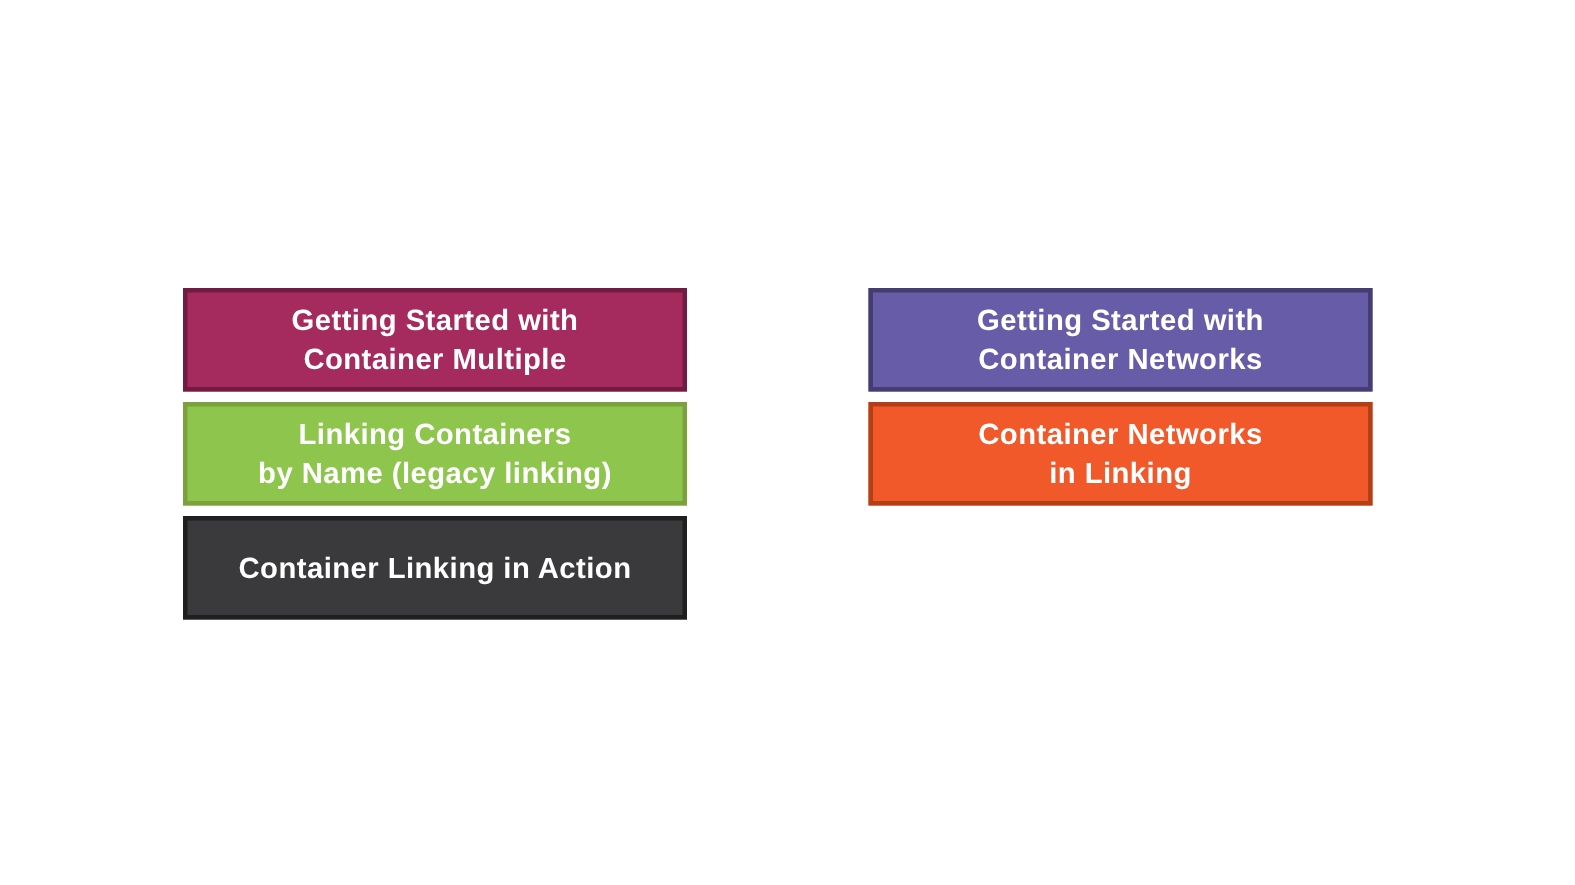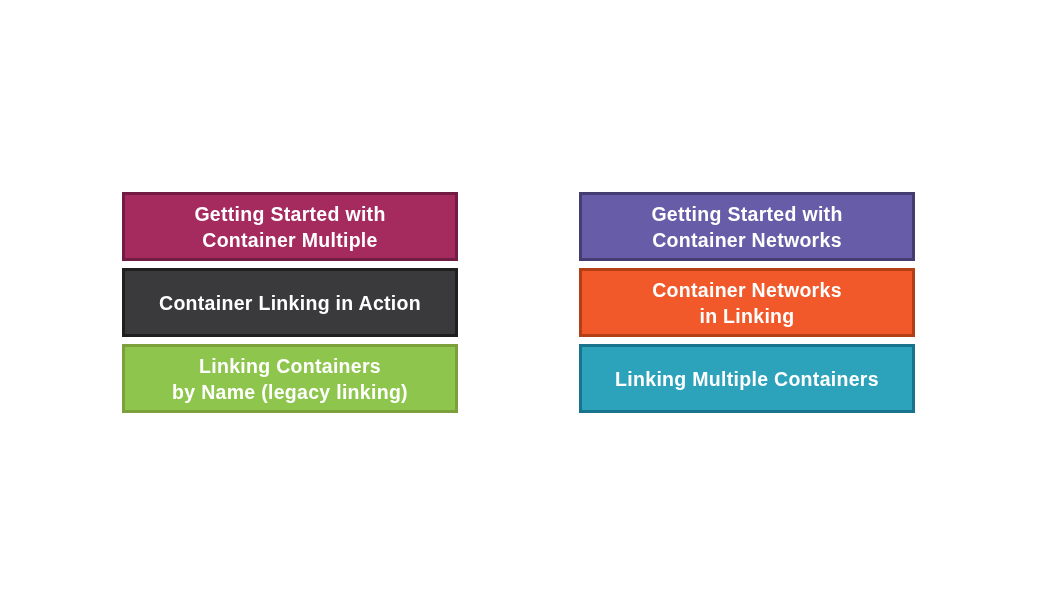--- a/index.html
+++ b/index.html
@@ -50,42 +50,39 @@
 
 <div class="stage">
 
   <div class="column left">
 
     <div class="tile" style="background-color: rgb(165, 42, 94); border-color: rgb(115, 28, 67); color: rgb(255, 255, 255);">
       <span class="line">Getting Started with</span>
       <span class="line">Container Multiple</span>
     </div>
 
-    <div class="tile" style="background-color: rgb(58, 58, 60); border-color: rgb(31, 31, 31); color: rgb(255, 255, 255);">
-      <span class="line">Container Linking in Action</span>
-    </div>
-
     <div class="tile" style="background-color: rgb(142, 198, 77); border-color: rgb(124, 161, 60); color: rgb(255, 255, 255);">
       <span class="line">Linking Containers</span>
       <span class="line">by Name (legacy linking)</span>
+    </div>
+
+    <div class="tile" style="background-color: rgb(58, 58, 60); border-color: rgb(31, 31, 31); color: rgb(255, 255, 255);">
+      <span class="line">Container Linking in Action</span>
     </div>
 
   </div>
 
   <div class="column right">
 
     <div class="tile" style="background-color: rgb(103, 92, 167); border-color: rgb(69, 60, 114); color: rgb(255, 255, 255);">
       <span class="line">Getting Started with</span>
       <span class="line">Container Networks</span>
     </div>
 
     <div class="tile" style="background-color: rgb(241, 89, 42); border-color: rgb(179, 63, 23); color: rgb(255, 255, 255);">
       <span class="line">Container Networks</span>
       <span class="line">in Linking</span>
     </div>
 
-    <div class="tile" style="background-color: rgb(44, 162, 187); border-color: rgb(23, 116, 140); color: rgb(255, 255, 255);">
-      <span class="line">Linking Multiple Containers</span>
-    </div>
 
   </div>
 
 </div>
 
 </body></html>

